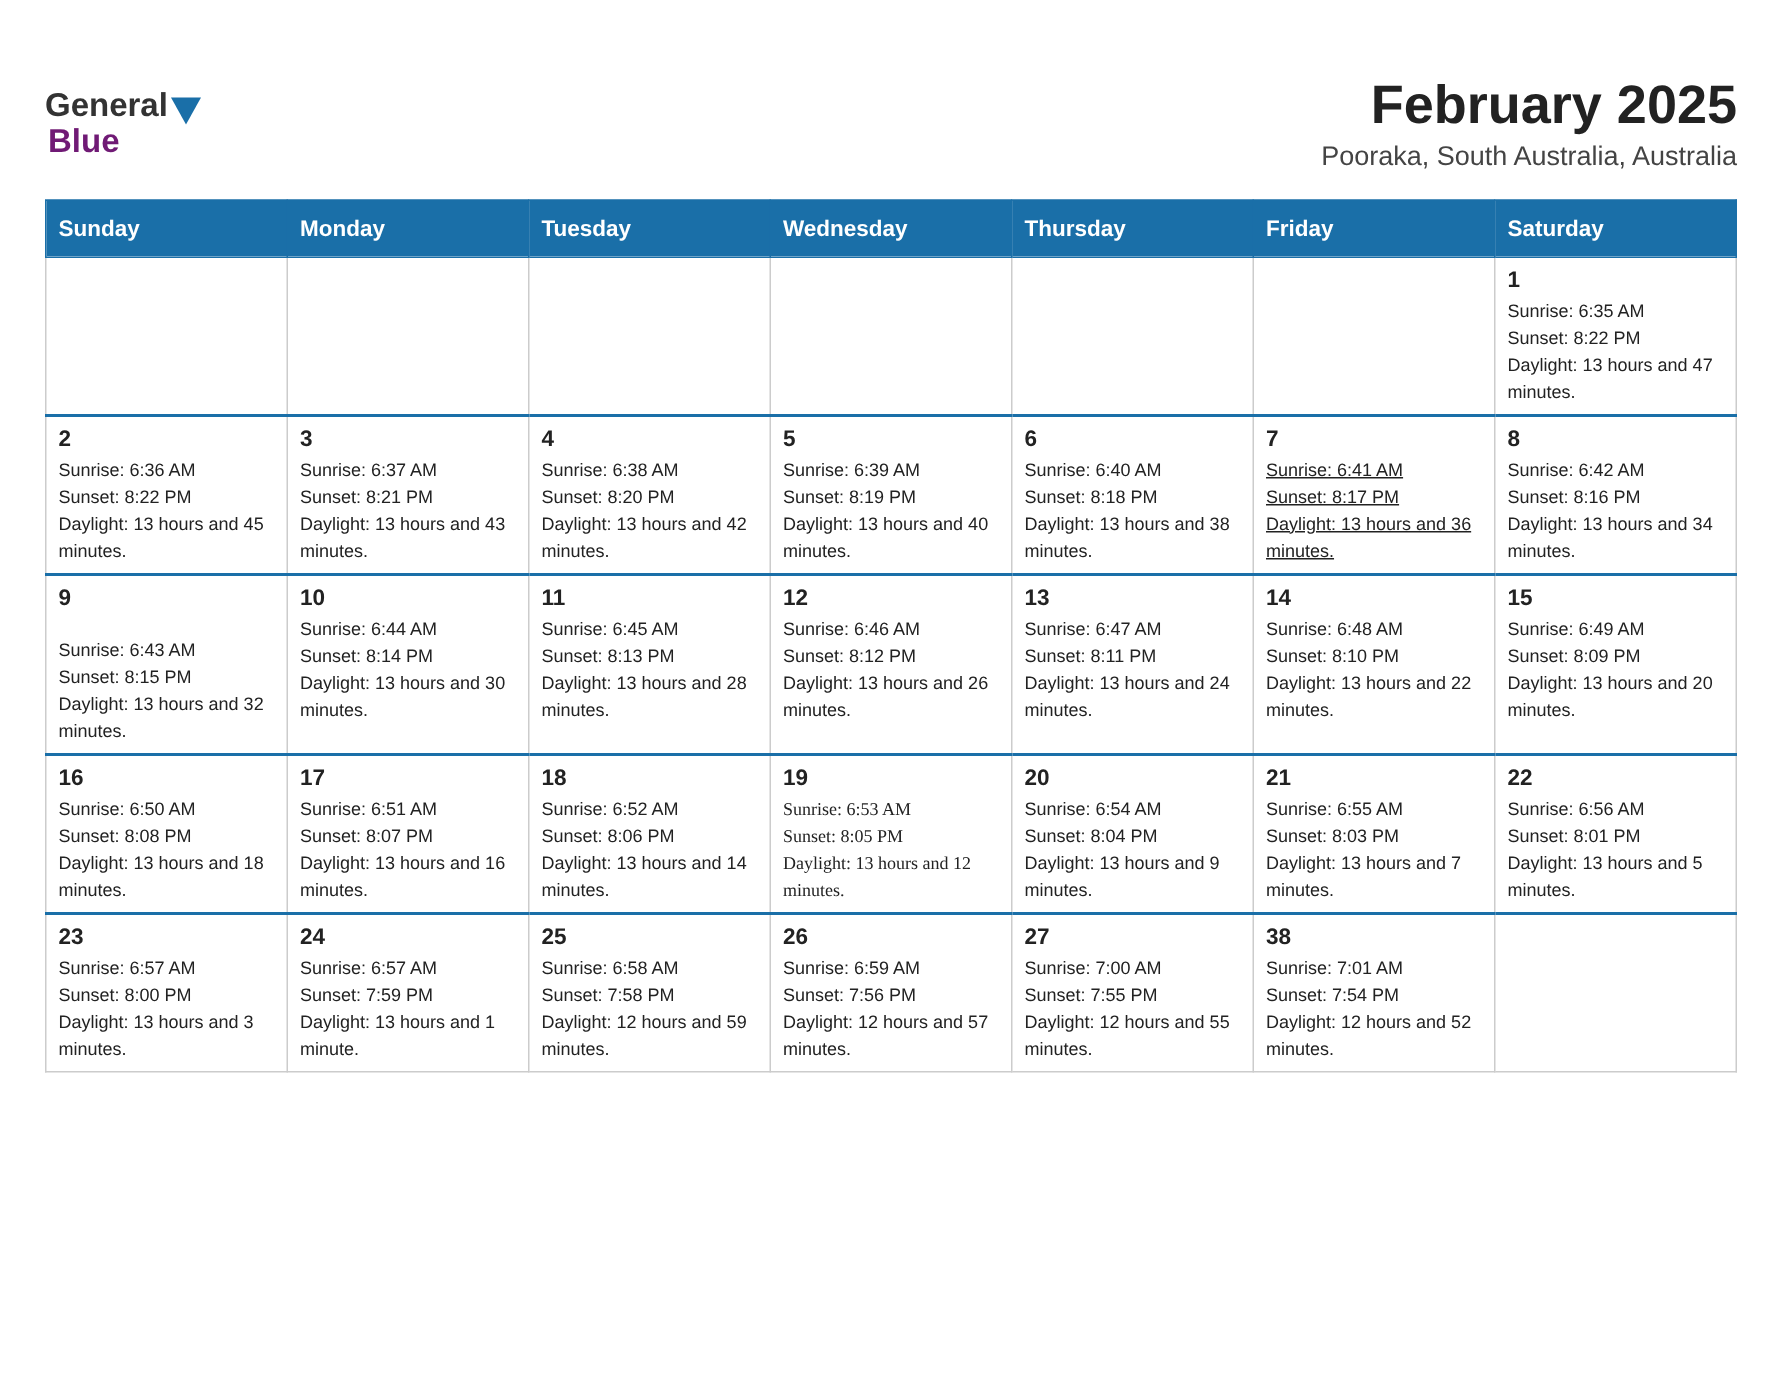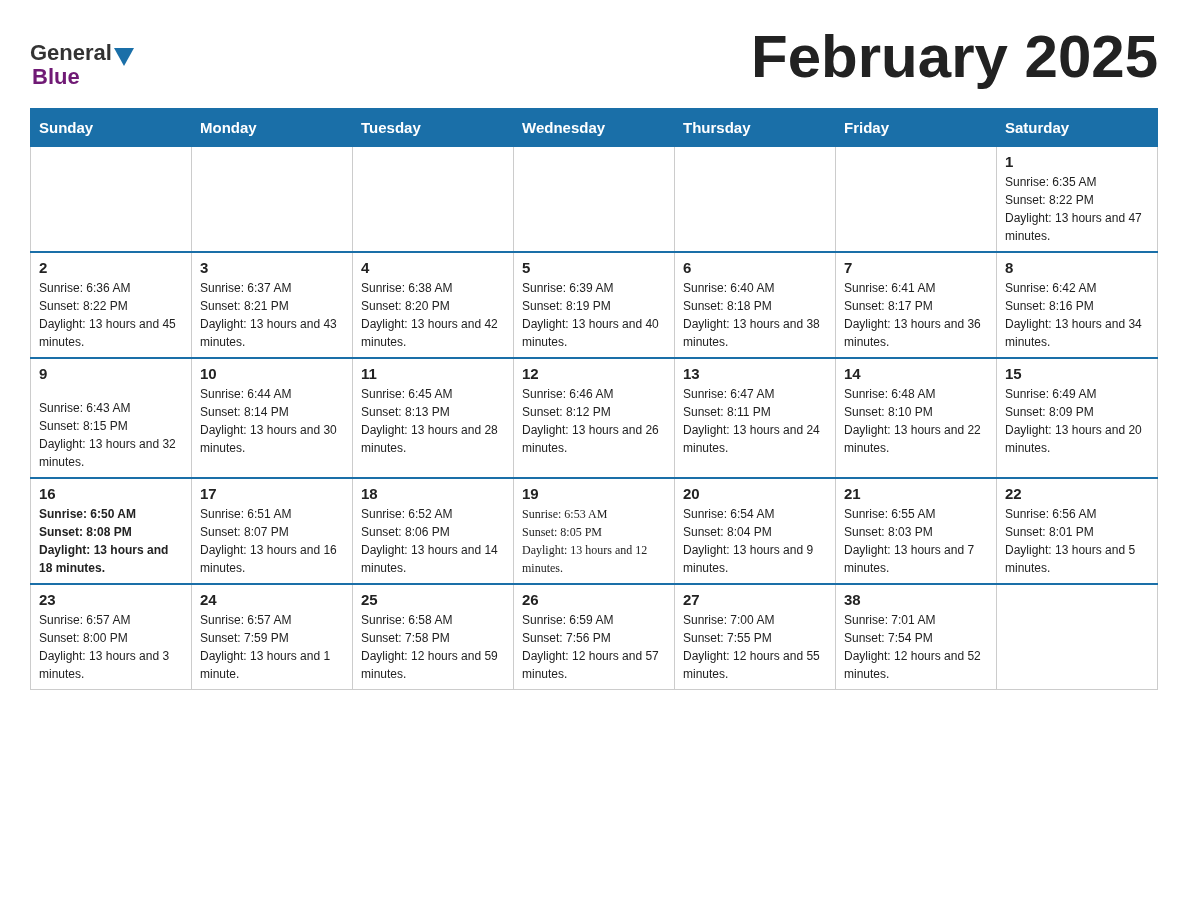--- a/index.html
+++ b/index.html
@@ -6,22 +6,23 @@
     body {
       font-family: Arial, sans-serif;
       background: #fff;
       padding: 24px 30px;
       width: 1188px;
       min-height: 918px;
     }
     .header {
       display: flex;
       justify-content: space-between;
-      align-items: flex-end;
+      align-items: center;
       margin-bottom: 18px;
+      margin-top: 26px;
     }
     .logo {
       display: flex;
       flex-direction: column;
       align-items: flex-start;
     }
     .logo-top {
       display: flex;
       align-items: center;
       font-size: 22px;
@@ -40,21 +41,21 @@
     }
     .logo-blue {
       color: #701a75;
       font-size: 22px;
       font-weight: bold;
       margin-top: -2px;
       padding-left: 2px;
     }
     .title-block { text-align: right; }
     .page-title {
-      font-size: 60px;
+      font-size: 36px;
       font-weight: bold;
       color: #222;
       line-height: 1.1;
     }
     .subtitle {
       font-size: 18px;
       color: #444;
       margin-top: 4px;
     }
     table {
@@ -101,20 +102,21 @@
 <div class="header">
   <div class="logo">
     <div class="logo-top">
       <span class="logo-general">General</span>
       <div class="logo-triangle"></div>
     </div>
     <div class="logo-blue">Blue</div>
   </div>
   <div class="title-block">
     <div class="page-title">February 2025</div>
+    <div class="subtitle">Pooraka, South Australia, Australia</div>
   </div>
 </div>
 
 <table>
   <thead>
     <tr>
     <th>Sunday</th>
         <th>Monday</th>
         <th>Tuesday</th>
         <th>Wednesday</th>
@@ -164,21 +166,21 @@
 Daylight: 13 hours and 40 minutes.</div>
         </td>
         <td>
           <span class="day-num">6</span>
           <div class="sun-info" style="white-space: pre-line;">Sunrise: 6:40 AM
 Sunset: 8:18 PM
 Daylight: 13 hours and 38 minutes.</div>
         </td>
         <td>
           <span class="day-num">7</span>
-          <div class="sun-info" style="white-space: pre-line;">Sunrise: 6:41 AM
+          <div class="sun-info" style="white-space: pre-line; text-decoration: underline;">Sunrise: 6:41 AM
 Sunset: 8:17 PM
 Daylight: 13 hours and 36 minutes.</div>
         </td>
         <td>
           <span class="day-num">8</span>
           <div class="sun-info" style="white-space: pre-line;">Sunrise: 6:42 AM
 Sunset: 8:16 PM
 Daylight: 13 hours and 34 minutes.</div>
         </td>
       </tr>
@@ -222,21 +224,21 @@
         <td>
           <span class="day-num">15</span>
           <div class="sun-info" style="white-space: pre-line;">Sunrise: 6:49 AM
 Sunset: 8:09 PM
 Daylight: 13 hours and 20 minutes.</div>
         </td>
       </tr>
       <tr class="row-divider">
         <td>
           <span class="day-num">16</span>
-          <div class="sun-info" style="white-space: pre-line; font-weight: bold;">Sunrise: 6:50 AM
+          <div class="sun-info" style="white-space: pre-line;">Sunrise: 6:50 AM
 Sunset: 8:08 PM
 Daylight: 13 hours and 18 minutes.</div>
         </td>
         <td>
           <span class="day-num">17</span>
           <div class="sun-info" style="white-space: pre-line;">Sunrise: 6:51 AM
 Sunset: 8:07 PM
 Daylight: 13 hours and 16 minutes.</div>
         </td>
         <td>

